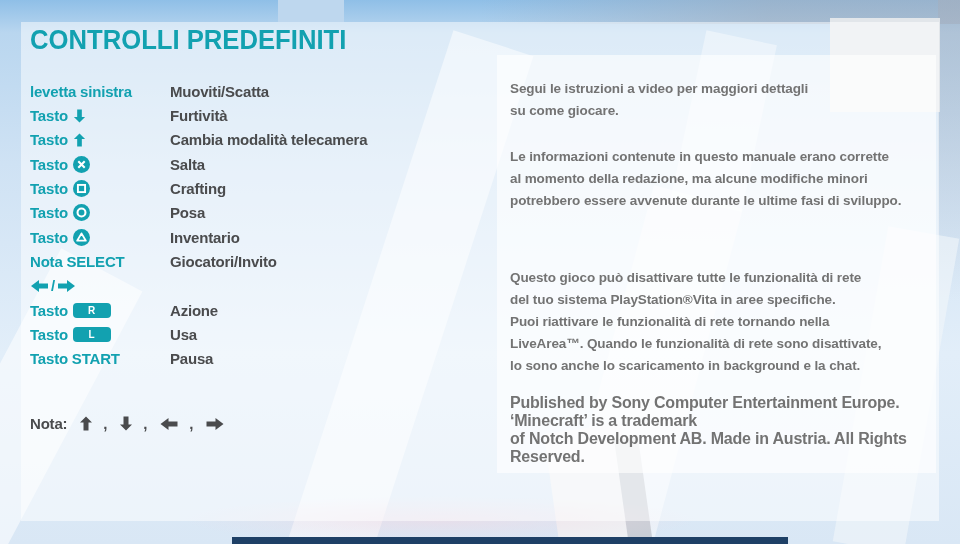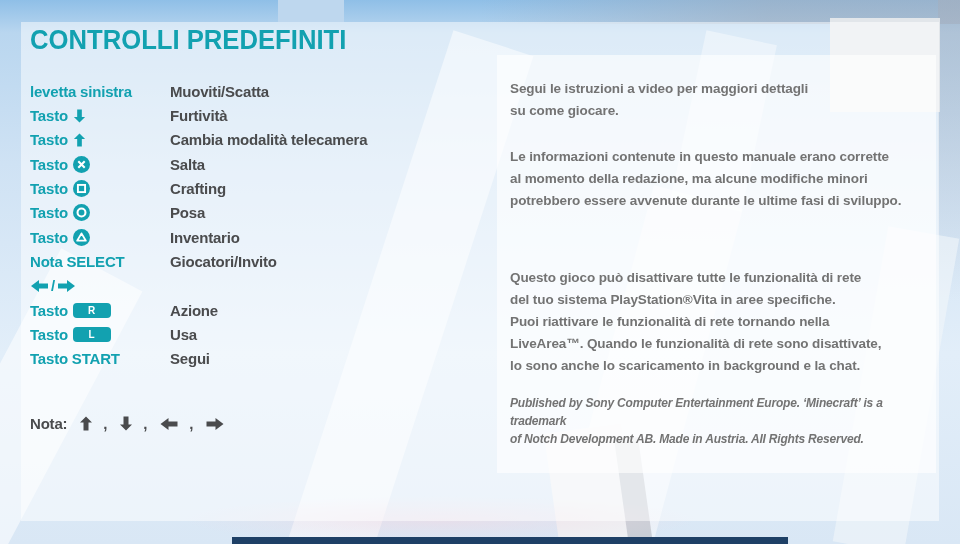--- a/index.html
+++ b/index.html
@@ -58,21 +58,21 @@
   .note .comma { margin-left:-2px; }
 
   .info-panel { position:absolute; left:497px; top:55px; width:439px; height:418px;
     background:rgba(255,255,255,0.62); }
   .para { position:absolute; left:13px; width:420px;
     white-space:pre-line; color:#737373; font-weight:bold;
     font-size:13.5px; line-height:22px; letter-spacing:-0.1px; }
   .para-1 { top:23px; }
   .para-2 { top:91px; }
   .para-3 { top:164px;margin-top:48px; }
-  .legal  { top:339px; font-size:12px; line-height:18px; letter-spacing:-0.2px;font-style:italic; }
+  .legal  { top:339px; font-size:16px; line-height:18px; letter-spacing:-0.2px; }
 </style>
 </head>
 <body>
 
 <div class="bg"></div>
 <div class="block b-topstrip-gray"></div>
 <div class="block b-rightedge"></div>
 <div class="block b-ribbon1"></div>
 <div class="block b-ribbon2"></div>
 <div class="block b-ribbon3"></div>
@@ -211,21 +211,21 @@
       <span>Tasto</span>
       <span class="shoulder-btn">L</span>
     </span>
     <span class="cvalue">Usa</span>
   </div>
 
   <div class="crow">
     <span class="clabel">
         <span>Tasto START</span>
       </span>
-    <span class="cvalue">Segui</span>
+    <span class="cvalue">Pausa</span>
   </div>
 
 </div>
 
 <div class="note">
   <span>Nota:</span>
   <span class="icon">
     <svg width="14" height="17" viewBox="0 0 14 16" fill="#4A4B4D">
         <polygon points="7,1 13,7 9.5,7 9.5,15 4.5,15 4.5,7 1,7"></polygon>
       </svg>

